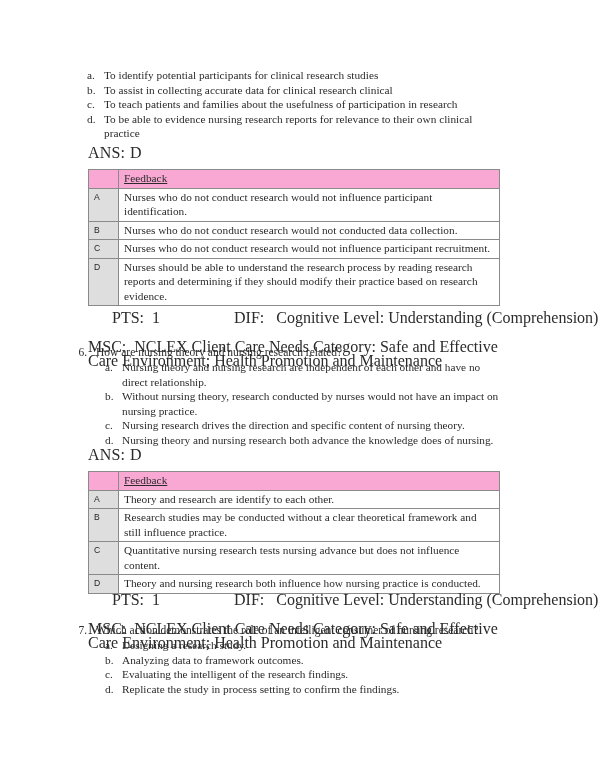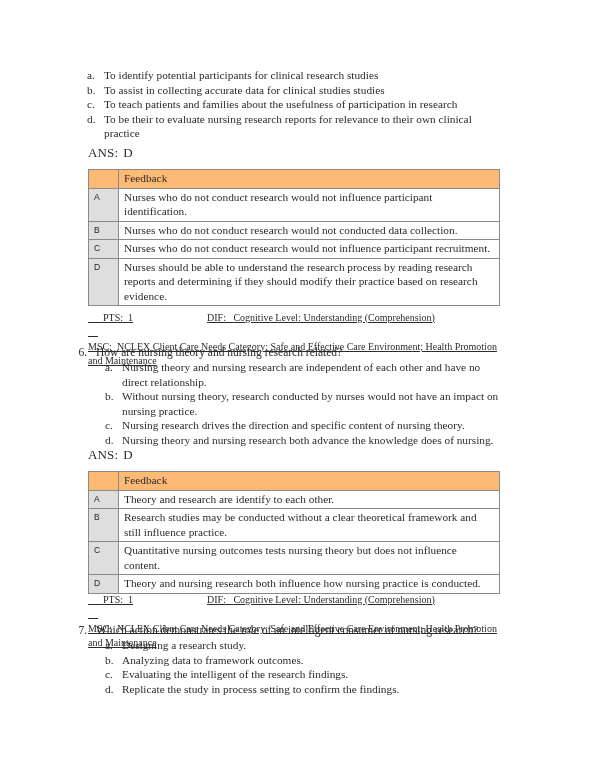--- a/index.html
+++ b/index.html
@@ -66,21 +66,21 @@
     text-align: right;
     padding-right: 9px;
   }
   .q-text {
     flex: 1 1 auto;
   }
 
   
   .ans {
     position: absolute;
-    font-size: 13px;
+    font-size: 16px;
     line-height: 14.6px;
     letter-spacing: 0.15px;
   }
   .ans .ans-gap { display: inline-block; width: 5px; }
 
   
   .fb-table {
     position: absolute;
     border-collapse: collapse;
     table-layout: fixed;
@@ -89,68 +89,68 @@
     background: #fff;
   }
   .fb-table td, .fb-table th {
     border: 1px solid #8a8a8a;
     padding: 1px 4px 2px 5px;
     vertical-align: top;
     text-align: left;
     font-weight: normal;
   }
   .fb-head td, .fb-head th {
-    background: #fdba74;
+    background: #f9a8d4;
+    text-decoration: underline;
   }
   .fb-letter {
     width: 20px;
     background: #dedede;
     font-family: "Liberation Sans", "DejaVu Sans", sans-serif;
     font-size: 8.6px;
     font-weight: bold;
     padding-left: 4px;
     padding-top: 2px;
     color: #262626;
   }
   .fb-body-cell { padding-left: 6px; }
 
   
   .meta {
     position: absolute;
-    font-size: 10px;
-    line-height: 14.6px;
-    text-decoration: underline;
+    font-size: 16px;
+    line-height: 14.6px;
   }
   .meta-line1 {
     white-space: pre;
   }
   .meta-dif-gap { display: inline-block; width: 74px; }
   .meta-line2 { }
 </style>
 </head>
 <body>
 
 <div class="page">
 
   <div class="block opt-list" style="left:87px; top:68px; width:412px;">
     <div class="opt-row">
       <span class="opt-mark">a.</span>
       <span class="opt-text">To identify potential participants for clinical research studies</span>
     </div>
     <div class="opt-row">
       <span class="opt-mark">b.</span>
-      <span class="opt-text">To assist in collecting accurate data for clinical studies studies</span>
+      <span class="opt-text">To assist in collecting accurate data for clinical research clinical</span>
     </div>
     <div class="opt-row">
       <span class="opt-mark">c.</span>
       <span class="opt-text">To teach patients and families about the usefulness of participation in research</span>
     </div>
     <div class="opt-row">
       <span class="opt-mark">d.</span>
-      <span class="opt-text">To be their to evaluate nursing research reports for relevance to their own clinical practice</span>
+      <span class="opt-text">To be able to evidence nursing research reports for relevance to their own clinical practice</span>
     </div>
   </div>
 
   <div class="ans" style="left:88px; top:146px;">
     <span>ANS:</span><span class="ans-gap"></span><span>D</span>
   </div>
 
   <table class="fb-table" style="left:88px; top:169px; width:412px;">
     <tbody>
       <tr class="fb-head">
@@ -224,21 +224,21 @@
       <tr>
         <td class="fb-letter">A</td>
         <td class="fb-body-cell">Theory and research are identify to each other.</td>
       </tr>
       <tr>
         <td class="fb-letter">B</td>
         <td class="fb-body-cell">Research studies may be conducted without a clear theoretical framework and still influence practice.</td>
       </tr>
       <tr>
         <td class="fb-letter">C</td>
-        <td class="fb-body-cell">Quantitative nursing outcomes tests nursing theory but does not influence content.</td>
+        <td class="fb-body-cell">Quantitative nursing research tests nursing advance but does not influence content.</td>
       </tr>
       <tr>
         <td class="fb-letter">D</td>
         <td class="fb-body-cell">Theory and nursing research both influence how nursing practice is conducted.</td>
       </tr>
     </tbody>
   </table>
 
   <div class="meta" style="left:88px; top:578px; width:410px;">
     <div class="meta-line1">

